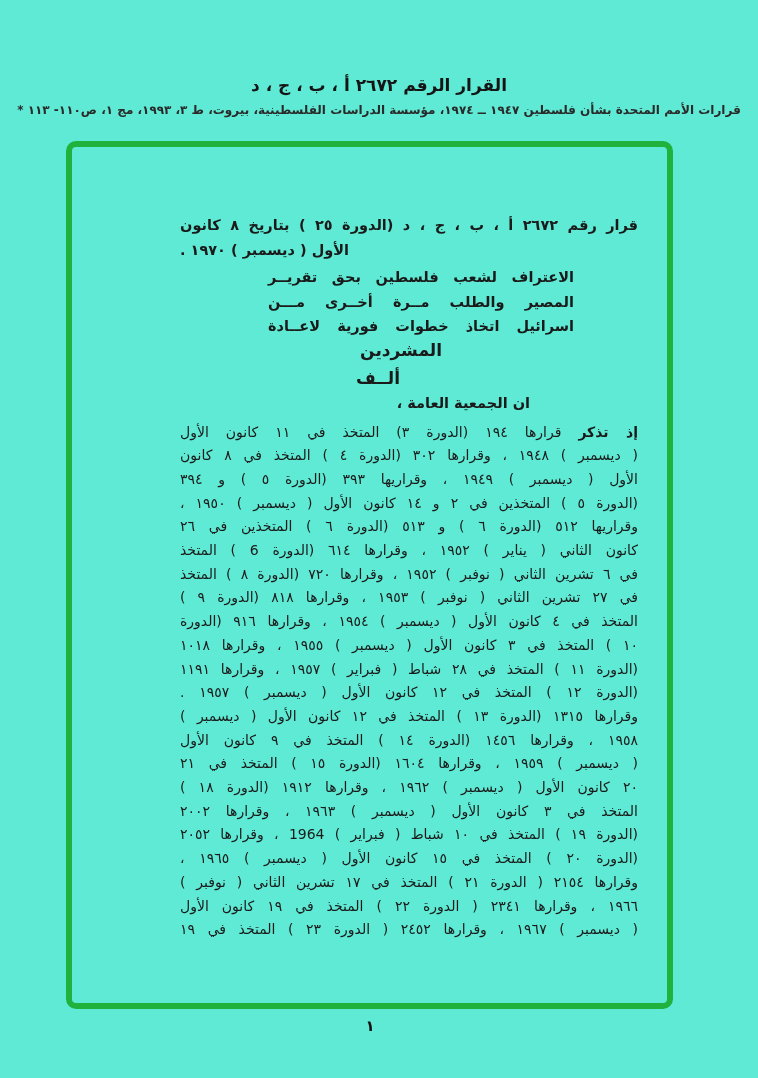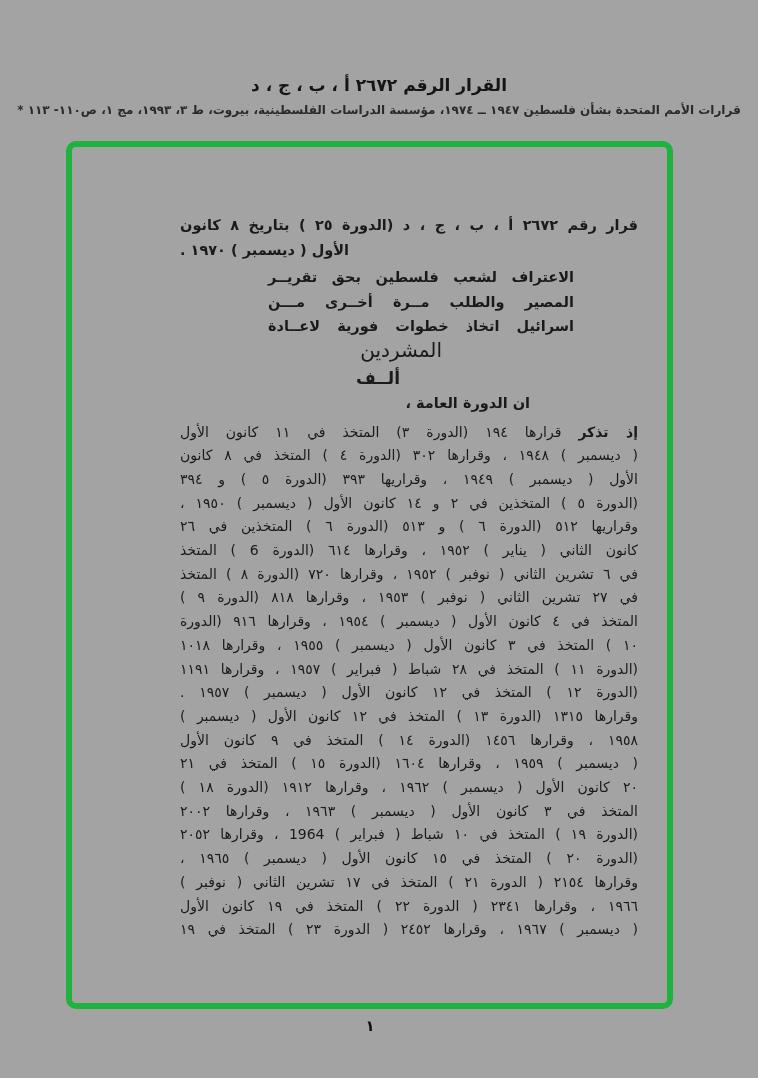--- a/index.html
+++ b/index.html
@@ -5,21 +5,21 @@
   html, body {
     margin: 0;
     padding: 0;
     background: #ffffff;
     font-family: "DejaVu Sans", sans-serif;
   }
   .page {
     position: relative;
     width: 758px;
     height: 1078px;
-    background: #a3a3a3;
+    background: #5eead4;
     overflow: hidden;
     color: #1c1c1c;
   }
   .doc-title {
     position: absolute;
     top: 75px;
     left: 0;
     right: 0;
     direction: rtl;
     text-align: center;
@@ -78,22 +78,22 @@
     margin-top: 2px;
   }
   .subject-line {
     font-size: 14.5px;
     font-weight: bold;
     line-height: 24.5px;
     text-align: justify;
     text-align-last: justify;
   }
   .subject-last {
-    font-size: 20px;
-    font-weight: normal;
+    font-size: 17px;
+    font-weight: bold;
     line-height: 22px;
     text-align: right;
     padding-right: 196px;
   }
   .section-alef {
     font-size: 17px;
     font-weight: bold;
     line-height: 25px;
     margin-top: 5px;
     text-align: right;
@@ -149,21 +149,21 @@
     <div class="subject-block">
         <div class="subject-line">الاعتراف لشعب فلسطين بحق تقريــر</div>
         <div class="subject-line">المصير والطلب مــرة أخــرى مـــن</div>
         <div class="subject-line">اسرائيل اتخاذ خطوات فورية لاعــادة</div>
       </div>
 
     <div class="subject-last">المشردين</div>
 
     <div class="section-alef">ألــف</div>
 
-    <div class="opening-line">ان الدورة العامة ،</div>
+    <div class="opening-line">ان الجمعية العامة ،</div>
 
     <div class="doc-body">
       <div class="body-line"><span class="bold-lead">إذ تذكر</span> <span>قرارها ١٩٤ (الدورة ٣) المتخذ في ١١ كانون الأول</span></div>
 
       <div>
           <div class="body-line">( ديسمبر ) ١٩٤٨ ، وقرارها ٣٠٢ (الدورة ٤ ) المتخذ في ٨ كانون</div>
           <div class="body-line">الأول ( ديسمبر ) ١٩٤٩ ، وقراريها ٣٩٣ (الدورة ٥ ) و ٣٩٤</div>
           <div class="body-line">(الدورة ٥ ) المتخذين في ٢ و ١٤ كانون الأول ( ديسمبر ) ١٩٥٠ ،</div>
           <div class="body-line">وقراريها ٥١٢ (الدورة ٦ ) و ٥١٣ (الدورة ٦ ) المتخذين في ٢٦</div>
           <div class="body-line">كانون الثاني ( يناير ) ١٩٥٢ ، وقرارها ٦١٤ (الدورة 6 ) المتخذ</div>

